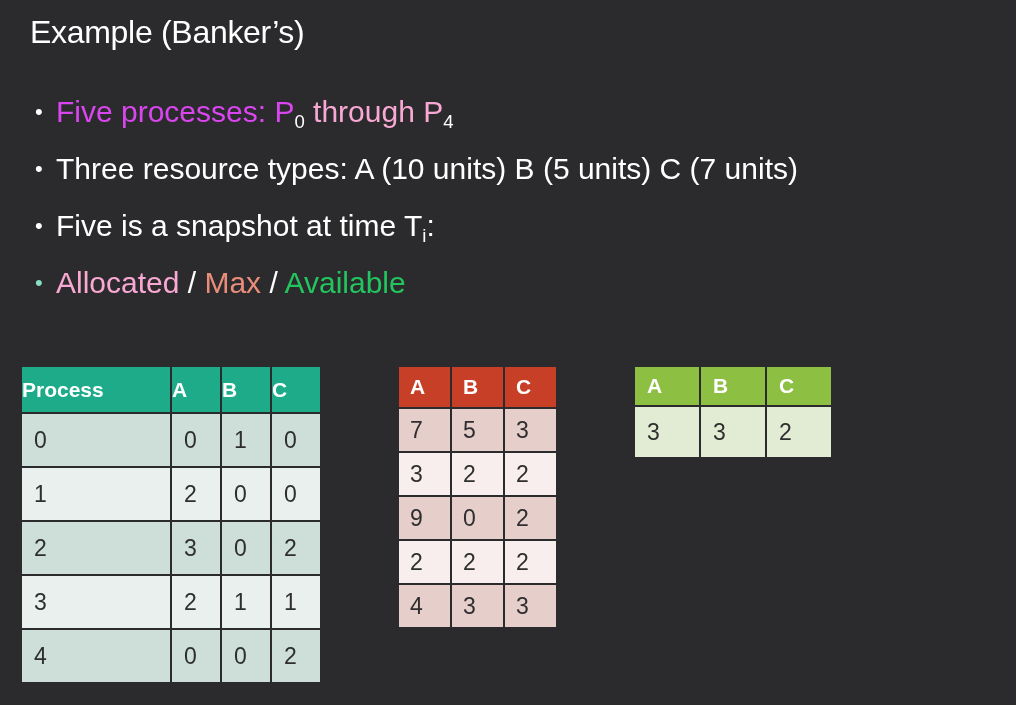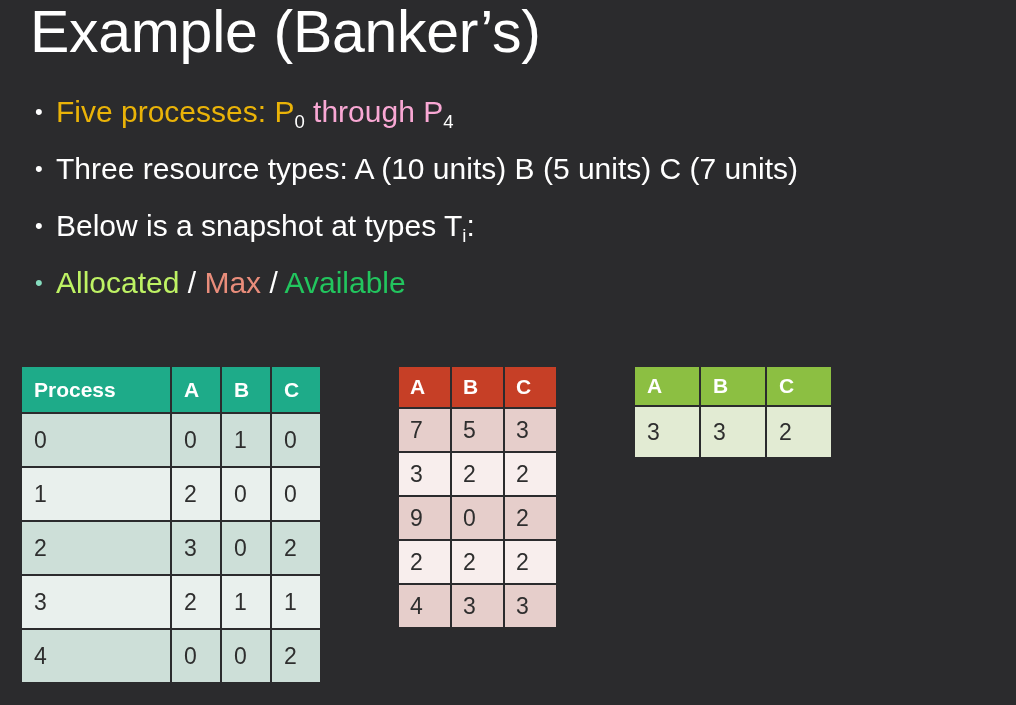--- a/index.html
+++ b/index.html
@@ -14,21 +14,21 @@
     overflow: hidden;
     position: relative;
     -webkit-font-smoothing: antialiased;
   }
 
   
   .slide-title {
     position: absolute;
     left: 30px;
     top: 2px;
-    font-size: 59px;
+    font-size: 32px;
     line-height: 60px;
     color: #ffffff;
     font-weight: 400;
     letter-spacing: -0.3px;
     white-space: nowrap;
   }
 
   
   .bullets {
     position: absolute;
@@ -90,21 +90,20 @@
   }
 
   
   #tbl-allocated {
     left: 20px;
     top: 365px;
   }
   #tbl-allocated th {
     background: #1eab89;
     height: 45px;
-    padding-left: 12px;
   }
   #tbl-allocated td {
     height: 52px;
     padding-left: 12px;
   }
   #tbl-allocated tr.row-odd td  { background: #cddfd8; }
   #tbl-allocated tr.row-even td { background: #e9f0ed; }
   #tbl-allocated col.c-proc { width: 148px; }
   #tbl-allocated col.c-abc  { width: 48px; }
 
@@ -144,33 +143,33 @@
   #tbl-available col.c-abc { width: 64px; }
 </style>
 </head>
 <body>
 
 <div class="slide-title">Example (Banker’s)</div>
 
 <div class="bullets">
   <div class="bullet-row">
     <span class="bullet-dot" style="color: rgb(255, 255, 255);">•</span>
-    <span class="bullet-text"><span style="color: #eab308;">Five processes: P</span><sub style="color: rgb(255, 255, 255);">0</sub><span style="color: #f9a8d4;"> through P</span><sub style="color: rgb(255, 255, 255);">4</sub></span>
+    <span class="bullet-text"><span style="color: #d946ef;">Five processes: P</span><sub style="color: rgb(255, 255, 255);">0</sub><span style="color: #f9a8d4;"> through P</span><sub style="color: rgb(255, 255, 255);">4</sub></span>
   </div>
   <div class="bullet-row">
     <span class="bullet-dot" style="color: rgb(255, 255, 255);">•</span>
     <span class="bullet-text"><span style="color: rgb(255, 255, 255);">Three resource types: A (10 units)  B (5 units) C (7 units)</span></span>
   </div>
   <div class="bullet-row">
     <span class="bullet-dot" style="color: rgb(255, 255, 255);">•</span>
-    <span class="bullet-text"><span style="color: rgb(255, 255, 255);">Below is a snapshot at types T</span><sub style="color: rgb(255, 255, 255);">i</sub><span style="color: rgb(255, 255, 255);">:</span></span>
+    <span class="bullet-text"><span style="color: rgb(255, 255, 255);">Five is a snapshot at time T</span><sub style="color: rgb(255, 255, 255);">i</sub><span style="color: rgb(255, 255, 255);">:</span></span>
   </div>
   <div class="bullet-row">
     <span class="bullet-dot" style="color: rgb(134, 221, 191);">•</span>
-    <span class="bullet-text"><span style="color: #bef264;">Allocated</span><span style="color: rgb(255, 255, 255);"> / </span><span style="color: rgb(233, 141, 123); margin-top: 36px;">Max</span><span style="color: rgb(255, 255, 255);"> / </span><span style="color: #22c55e;">Available</span></span>
+    <span class="bullet-text"><span style="color: #f9a8d4;">Allocated</span><span style="color: rgb(255, 255, 255);"> / </span><span style="color: rgb(233, 141, 123); margin-top: 36px;">Max</span><span style="color: rgb(255, 255, 255);"> / </span><span style="color: #22c55e;">Available</span></span>
   </div>
 </div>
 
 <table id="tbl-allocated">
   <colgroup>
     <col class="c-proc">
       <col class="c-abc">
       <col class="c-abc">
       <col class="c-abc">
   </colgroup>

